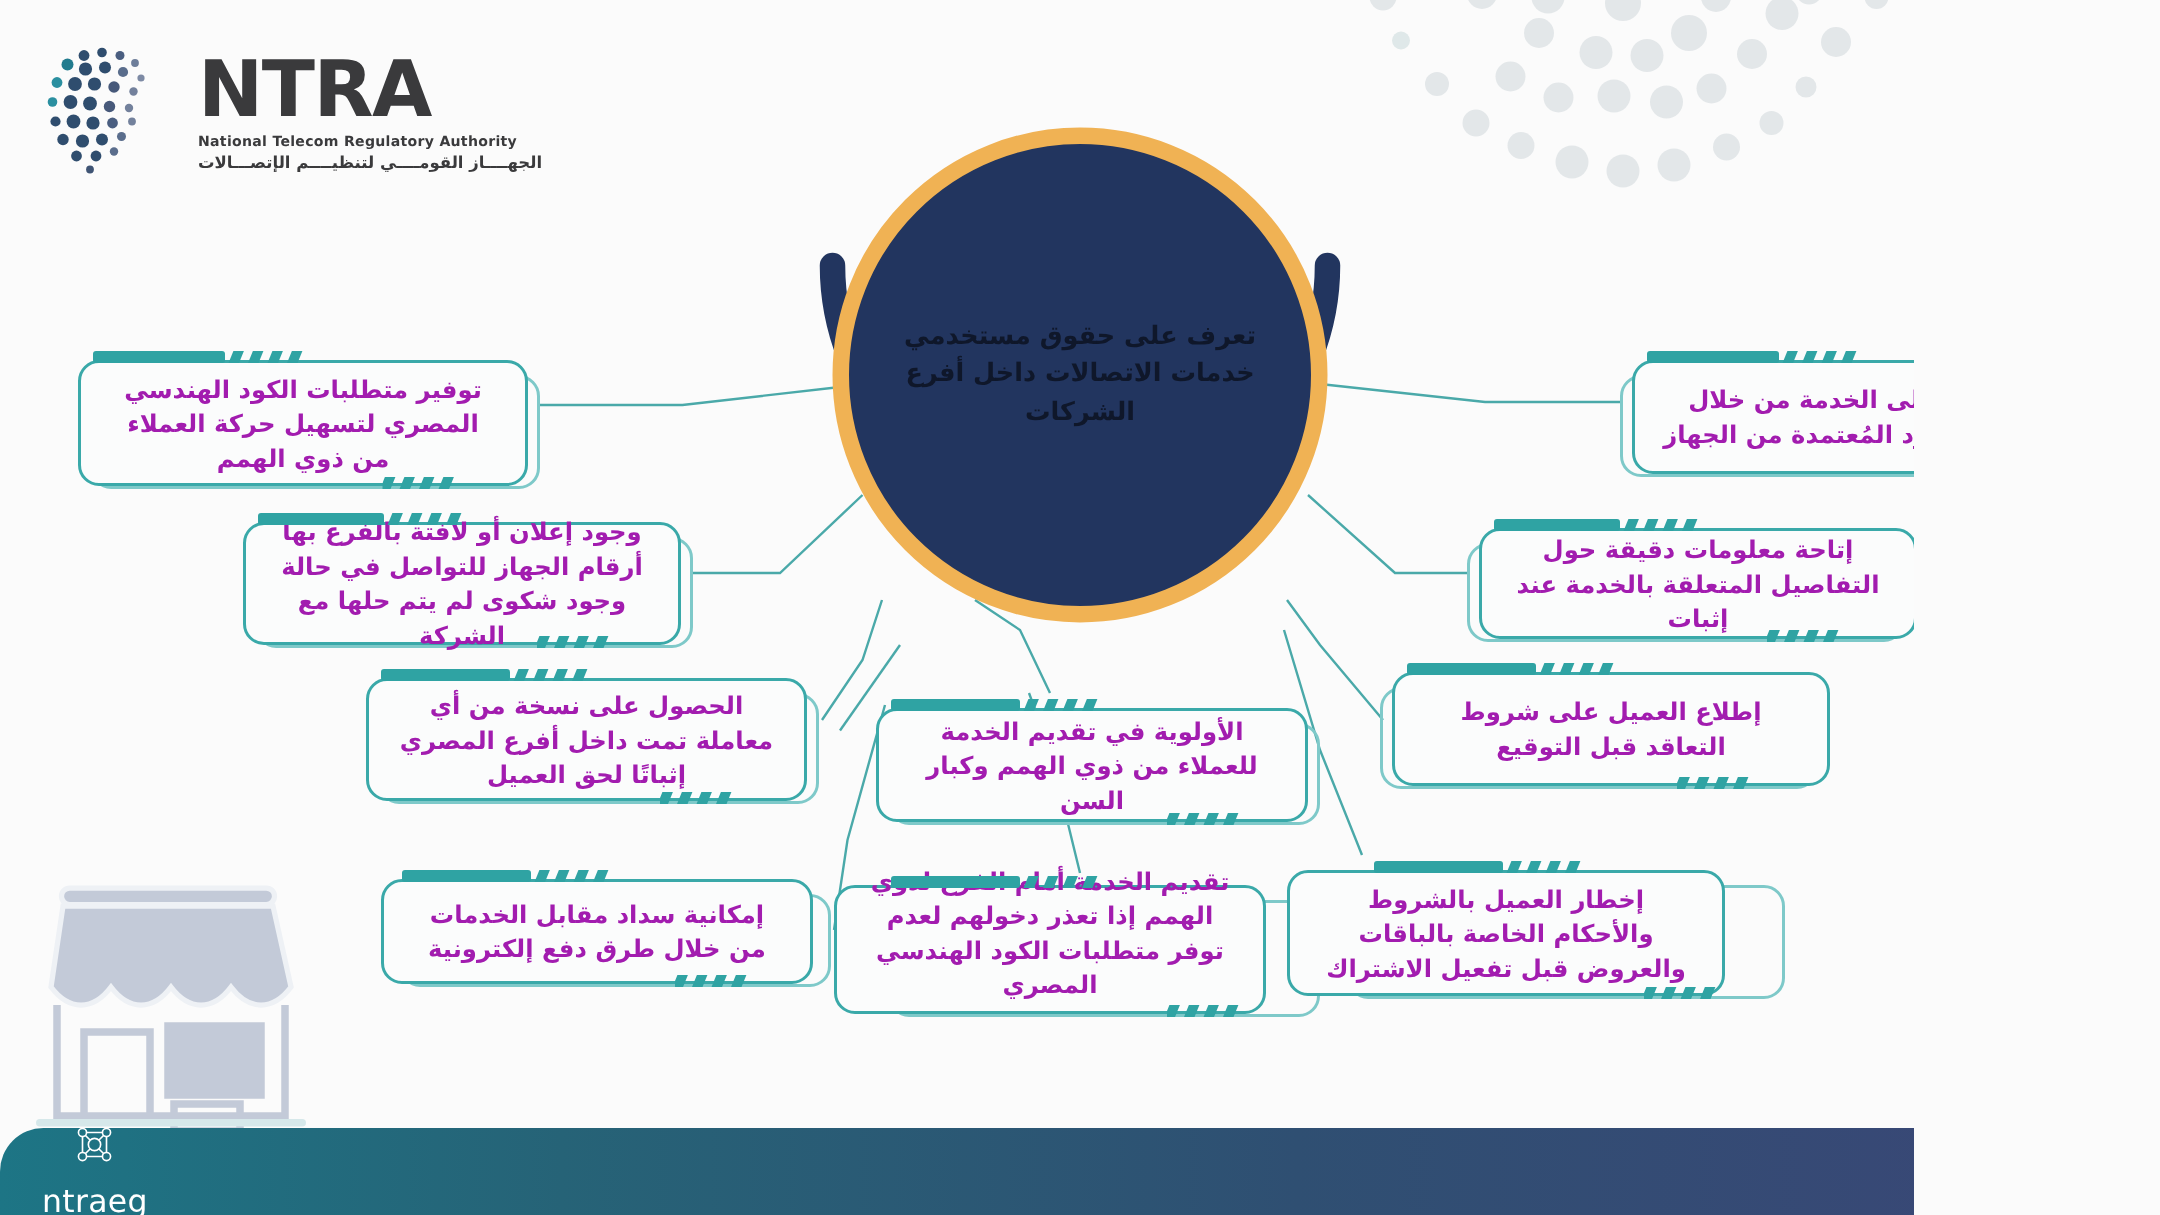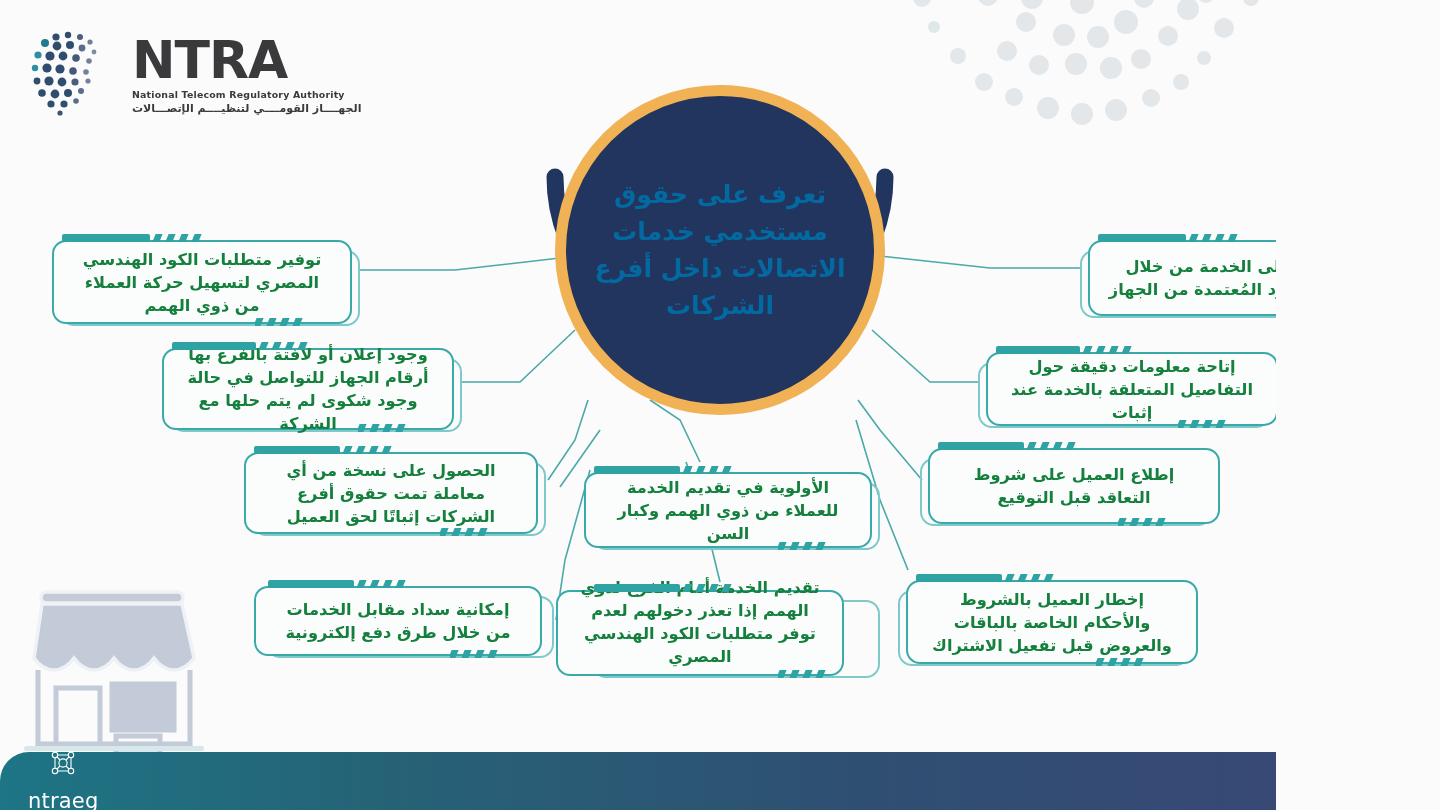--- a/index.html
+++ b/index.html
@@ -63,39 +63,39 @@
     position: absolute; inset: 0;
     border-radius: 50%;
     border: 11px solid #f0b254;
     background: #22355f;
   }
   #hub-arc { position: absolute; left: -60px; top: -60px; width: 450px; height: 450px; }
   #hub-title {
     position: absolute; inset: 0;
     display: flex; align-items: center; justify-content: center;
     direction: rtl; text-align: center;
-    color: #0369a1; font-weight: 700;
-    font-size: 25px; line-height: 1.48;
+    color: #0f172a; font-weight: 700;
+    font-size: 17px; line-height: 1.48;
     padding: 0 34px;
     letter-spacing: 0;
     z-index: 3;
   }
 
   
   .node {
     position: absolute;
     background: #fbfcfc;
     border: 2.2px solid #3aa9a9;
     border-radius: 14px;
     direction: rtl;
     display: flex; align-items: center; justify-content: center;
     z-index: 4;
   }
   .node-text {
-    color: #15803d;
+    color: #a21caf;
     font-weight: 700;
     font-size: 16.2px;
     line-height: 1.42;
     text-align: center;
     padding: 6px 16px;
     width: 100%;
   }
   
   .node-shadow {
     position: absolute;
@@ -288,21 +288,21 @@
     <g fill="#2fa3a3">
         <rect x="2" y="1" width="7" height="8" transform="skewX(-22)"></rect>
         <rect x="15" y="1" width="7" height="8" transform="skewX(-22)"></rect>
         <rect x="28" y="1" width="7" height="8" transform="skewX(-22)"></rect>
         <rect x="41" y="1" width="7" height="8" transform="skewX(-22)"></rect>
       </g>
   </svg>
 
   <div class="node-shadow" style="left:252px;top:462px;width:294px;height:74px;"></div>
   <div class="node" style="left:244px;top:452px;width:294px;height:82px;">
-    <div class="node-text">الحصول على نسخة من أي معاملة تمت حقوق أفرع الشركات إثباتًا لحق العميل</div>
+    <div class="node-text">الحصول على نسخة من أي معاملة تمت داخل أفرع المصري إثباتًا لحق العميل</div>
   </div>
   <svg class="deco" style="left:254px;top:445px;width:160px;" viewBox="0 0 160 10" preserveAspectRatio="none">
     <rect x="0" y="1" width="86" height="8" rx="2" fill="#2fa3a3"></rect>
     <g fill="#2fa3a3">
         <rect x="92" y="1" width="7" height="8" transform="skewX(-22)"></rect>
         <rect x="105" y="1" width="7" height="8" transform="skewX(-22)"></rect>
         <rect x="118" y="1" width="7" height="8" transform="skewX(-22)"></rect>
         <rect x="131" y="1" width="7" height="8" transform="skewX(-22)"></rect>
       </g>
   </svg>
@@ -441,21 +441,21 @@
   <svg class="deco" style="left:1118px;top:517px;width:60px;" viewBox="0 0 60 10" preserveAspectRatio="none">
     <g fill="#2fa3a3">
         <rect x="2" y="1" width="7" height="8" transform="skewX(-22)"></rect>
         <rect x="15" y="1" width="7" height="8" transform="skewX(-22)"></rect>
         <rect x="28" y="1" width="7" height="8" transform="skewX(-22)"></rect>
         <rect x="41" y="1" width="7" height="8" transform="skewX(-22)"></rect>
       </g>
   </svg>
 
   <div class="node-shadow" style="left:898px;top:590px;width:292px;height:76px;"></div>
-  <div class="node" style="left:906px;top:580px;width:292px;height:84px;">
+  <div class="node" style="left:858px;top:580px;width:292px;height:84px;">
     <div class="node-text">إخطار العميل بالشروط والأحكام الخاصة بالباقات والعروض قبل تفعيل الاشتراك</div>
   </div>
   <svg class="deco" style="left:916px;top:573px;width:158px;" viewBox="0 0 158 10" preserveAspectRatio="none">
     <rect x="0" y="1" width="86" height="8" rx="2" fill="#2fa3a3"></rect>
     <g fill="#2fa3a3">
         <rect x="92" y="1" width="7" height="8" transform="skewX(-22)"></rect>
         <rect x="105" y="1" width="7" height="8" transform="skewX(-22)"></rect>
         <rect x="118" y="1" width="7" height="8" transform="skewX(-22)"></rect>
         <rect x="131" y="1" width="7" height="8" transform="skewX(-22)"></rect>
       </g>

